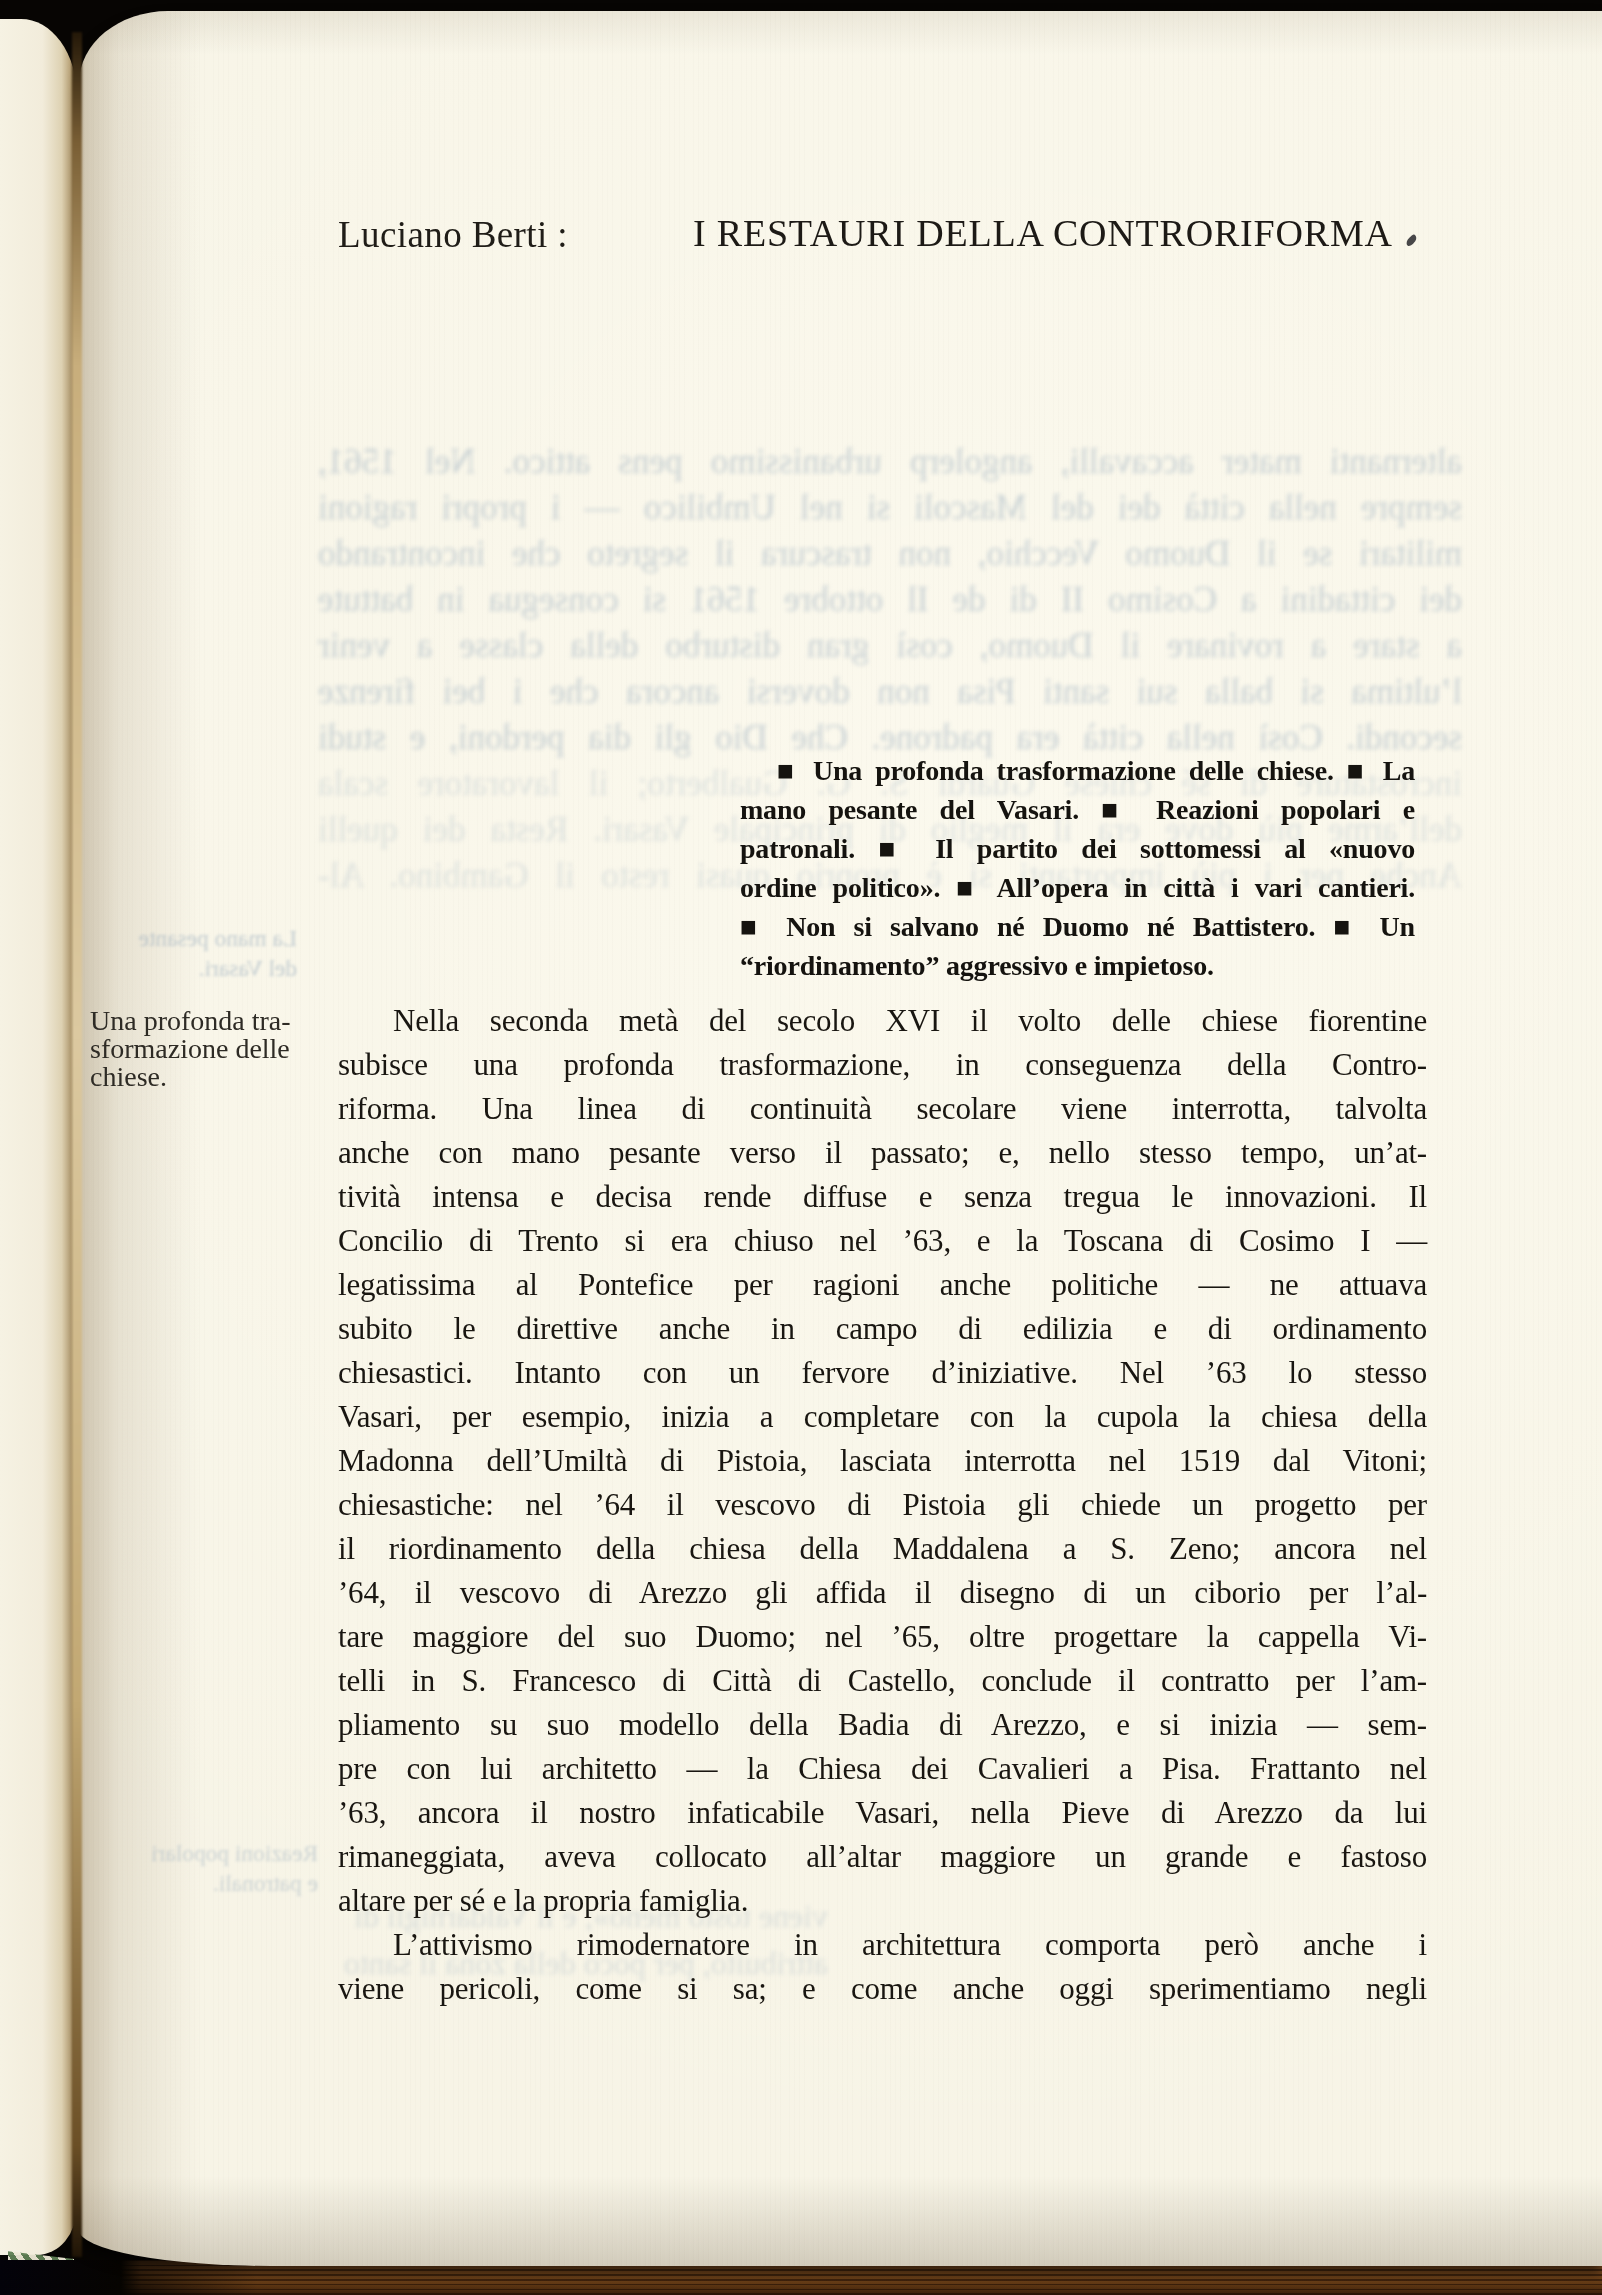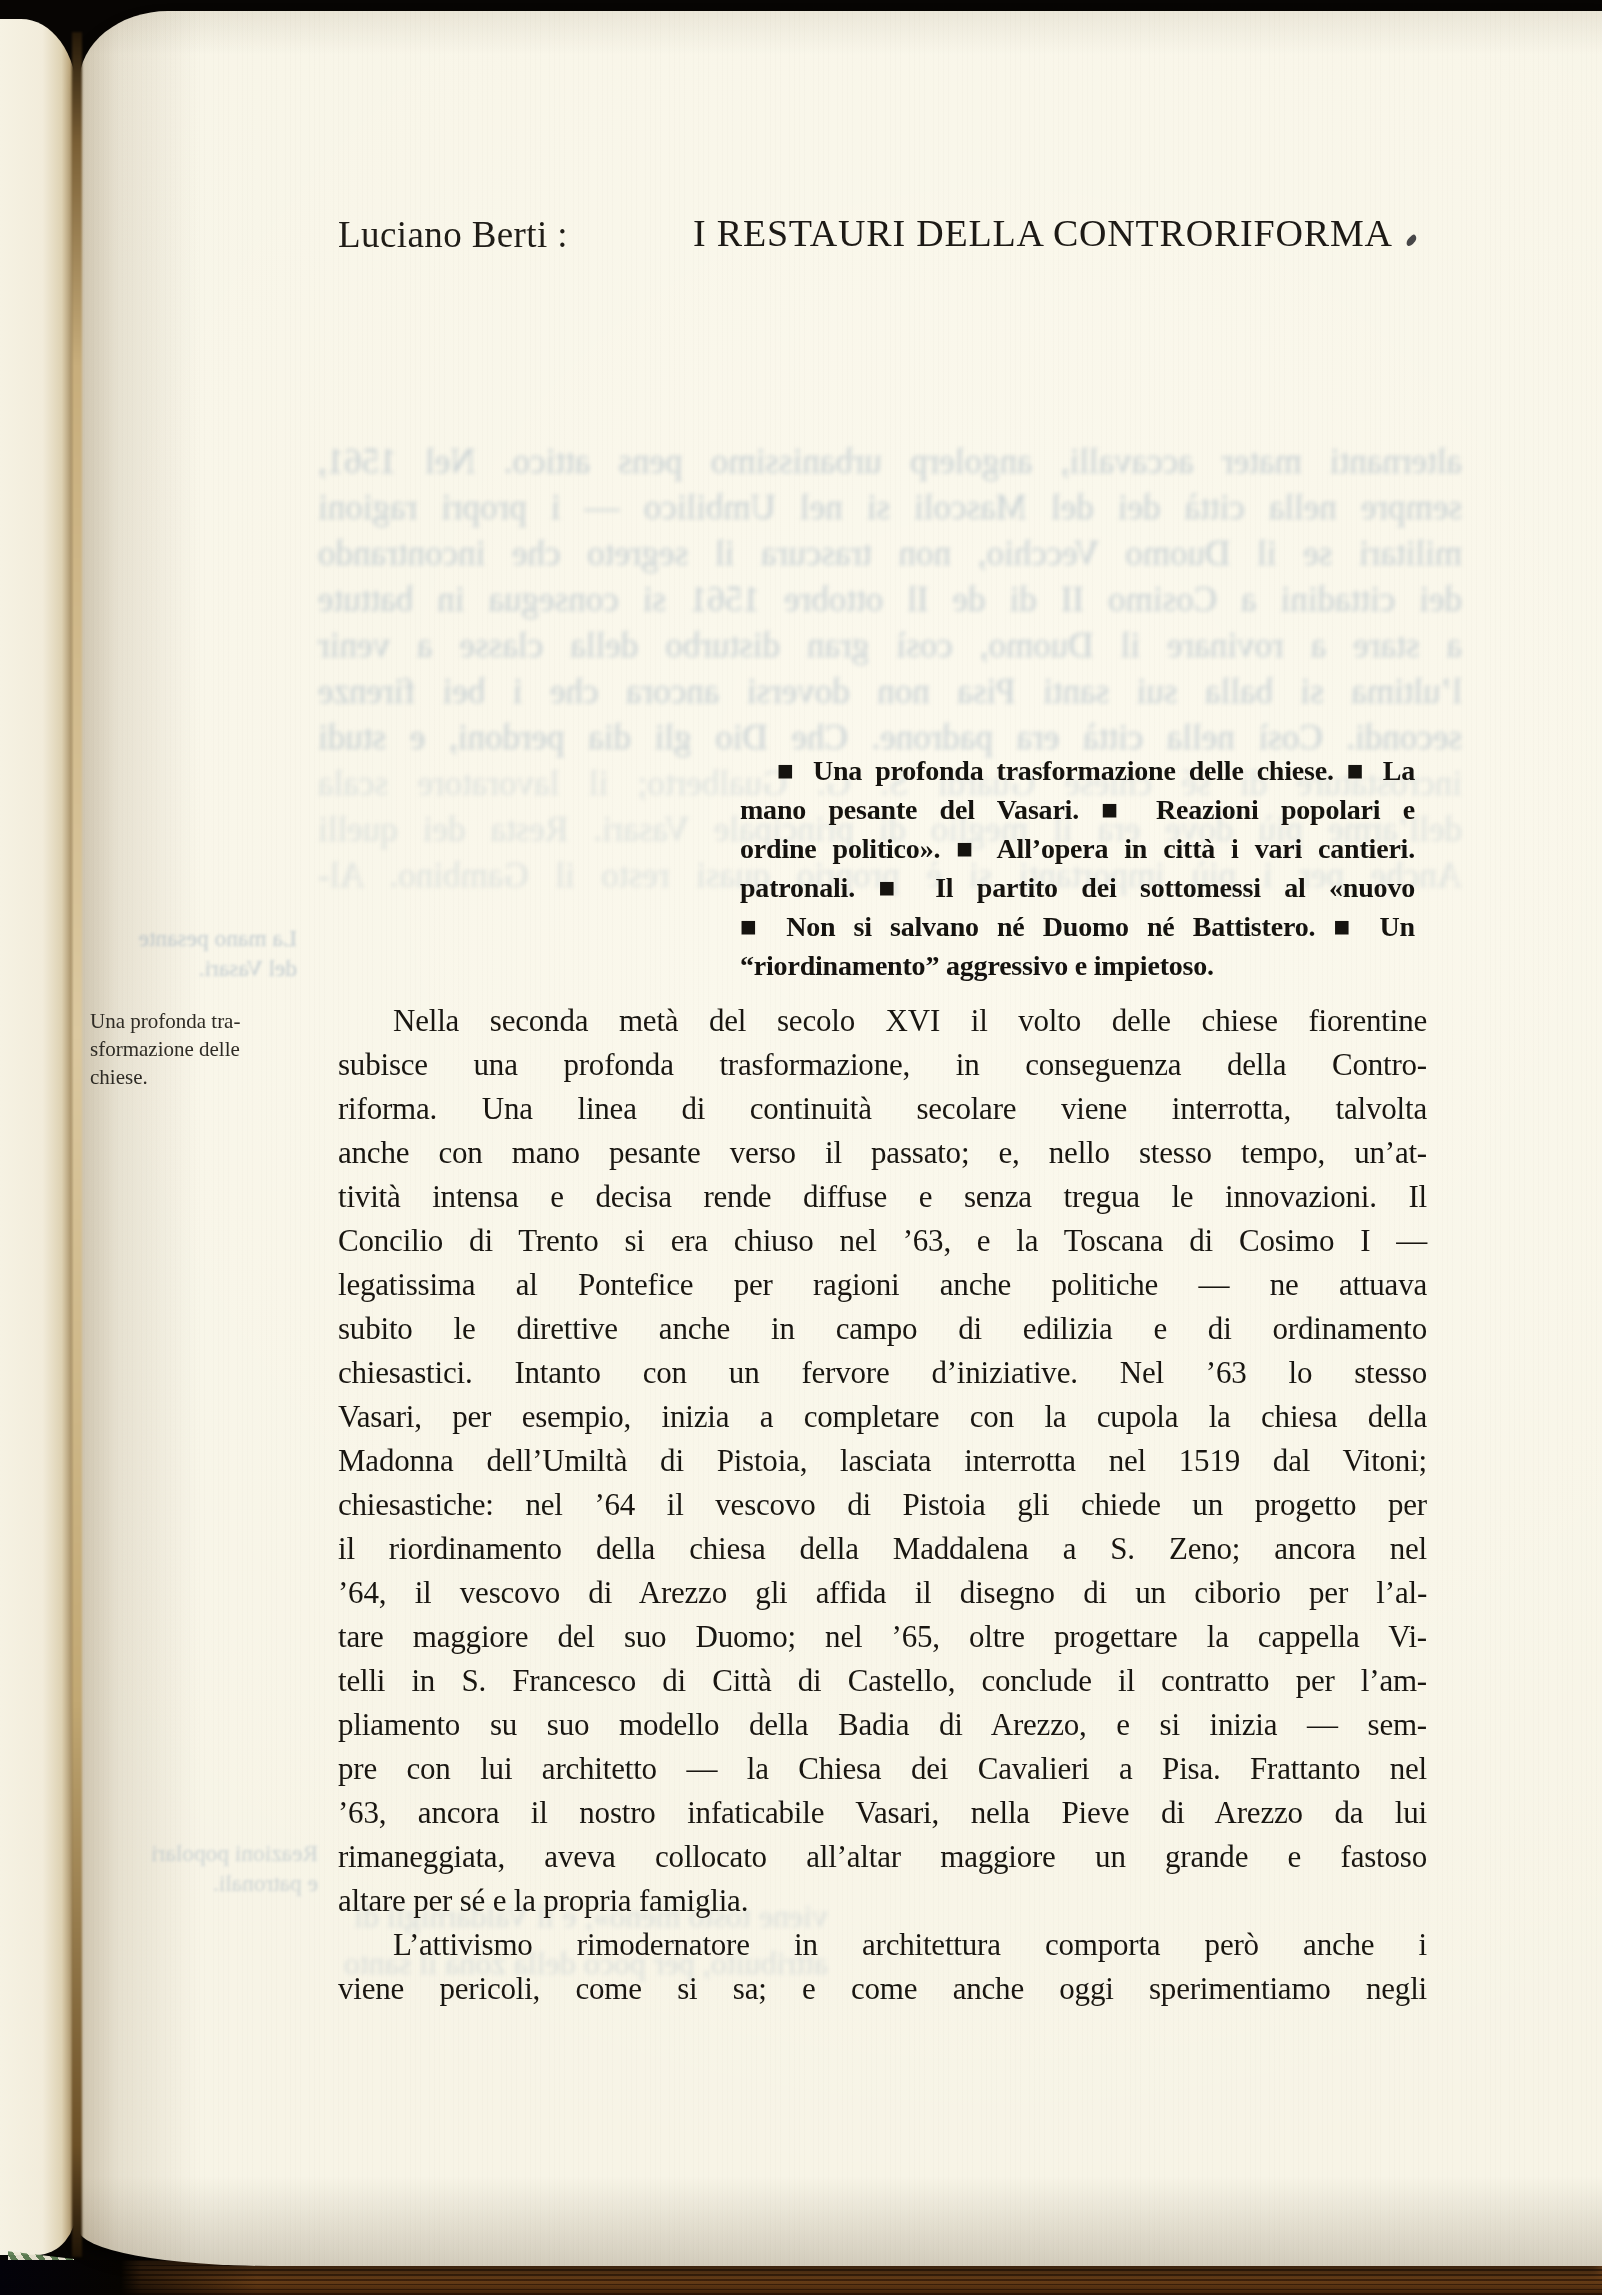--- a/index.html
+++ b/index.html
@@ -91,21 +91,21 @@
   .summary-block{
     position:absolute;left:740px;top:751px;width:675px;
     font-size:28px;line-height:39px;font-weight:bold;
     color:#15130f;letter-spacing:-0.2px;
   }
   .sline{text-align:justify;text-align-last:justify;}
   .sline.first{text-indent:37px;}
   .sline.last{text-align-last:left;}
   .margin-note{
     position:absolute;left:90px;top:1007px;width:203px;
-    font-size:21px;line-height:28px;color:#2e2b25;white-space:pre-line;
+    font-size:28px;line-height:28px;color:#2e2b25;white-space:pre-line;
   }
   .body-text{
     position:absolute;left:338px;top:999px;width:1089px;
     font-size:31px;line-height:44px;color:#191611;letter-spacing:-0.2px;
   }
   .bline{text-align:justify;text-align-last:justify;}
   .bline.indent{text-indent:55px;}
   .bline.nolast{text-align-last:left;}
 </style>
 </head>
@@ -137,22 +137,22 @@
 e patronali.</div>
 <div class="ghost ghost-lower">viene tosto meno»; e il Valdarnigli di
 attribuito, per poco della zona il santo</div>
 
 <div class="header-author">Luciano Berti :</div>
 <div class="header-title">I RESTAURI DELLA CONTRORIFORMA</div>
 
 <div class="summary-block">
     <div class="sline first">■ Una profonda trasformazione delle chiese. ■ La</div>
     <div class="sline">mano pesante del Vasari. ■ Reazioni popolari e</div>
+    <div class="sline">patronali. ■ Il partito dei sottomessi al «nuovo</div>
     <div class="sline">ordine politico». ■ All’opera in città i vari cantieri.</div>
-    <div class="sline">patronali. ■ Il partito dei sottomessi al «nuovo</div>
     <div class="sline">■ Non si salvano né Duomo né Battistero. ■ Un</div>
     <div class="sline last">“riordinamento” aggressivo e impietoso.</div>
   </div>
 
 <div class="margin-note">Una profonda tra-
 sformazione delle
 chiese.</div>
 
 <div class="body-text">
     <div class="bline indent">Nella seconda metà del secolo XVI il volto delle chiese fiorentine</div>

